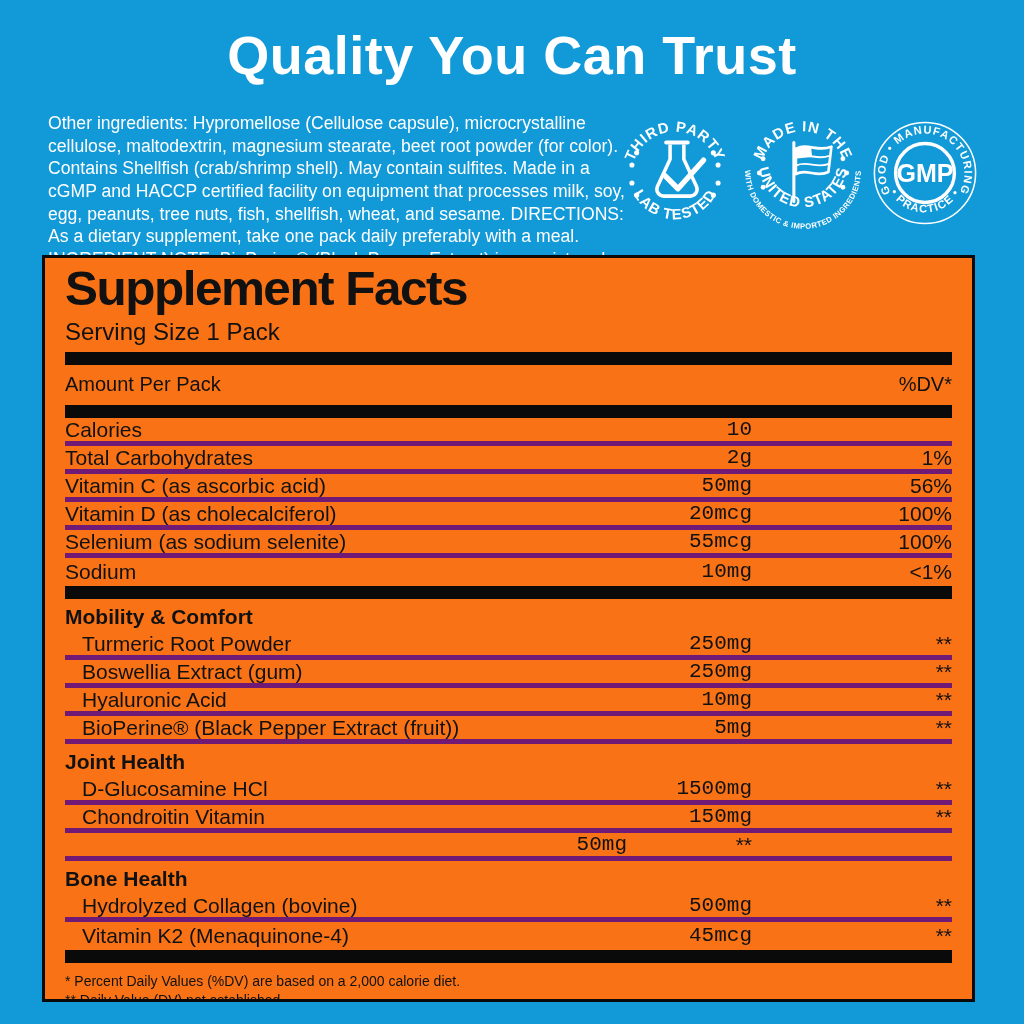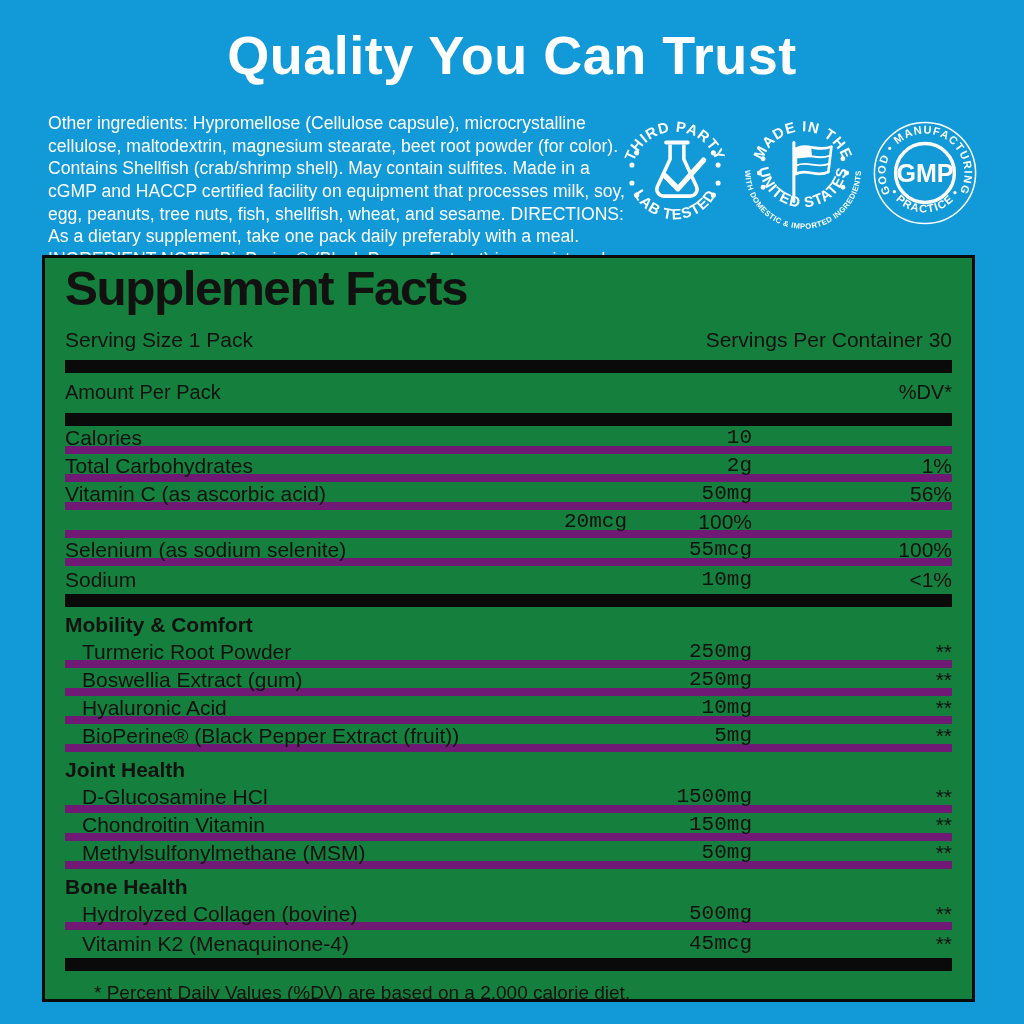--- a/index.html
+++ b/index.html
@@ -23,47 +23,47 @@
   .badges{
     position:absolute;left:616px;top:104px;width:362px;height:138px;
     display:flex;align-items:center;justify-content:space-between;
   }
   .badges svg{display:block;}
   .badges text{fill:#fff;font-family:"Liberation Sans",sans-serif;font-weight:700;}
   .badges .stroke{fill:none;stroke:#fff;}
   
   .panel{
     position:absolute;left:42px;top:255px;width:933px;height:747px;
-    box-sizing:border-box;background:#15803d;border:3px solid #0a0a0a;
+    box-sizing:border-box;background:#f97316;border:3px solid #0a0a0a;
     padding:0 20px;color:#111;overflow:hidden;
   }
   .sf-title{
     font-size:49px;font-weight:700;letter-spacing:-1.5px;
     margin-top:5px;line-height:1.04;transform:scaleX(1.01);transform-origin:left;
   }
   .serving-row{
     display:flex;justify-content:space-between;align-items:center;
-    font-size:21px;height:27px;margin-top:13px;
+    font-size:24px;height:27px;margin-top:5px;
   }
   .bar{height:13px;background:#0a0a0a;}
   .bar.mt{margin-top:6px;}
   .grid{
     display:grid;grid-template-columns:1fr 125px 200px;
     align-items:center;
   }
   .hdr-row{height:40px;font-size:20px;font-weight:400;}
   .hdr-row .fdv{text-align:right;}
-  .frow{height:28px;font-size:21px;border-bottom:8px solid #701a75;box-sizing:border-box;}
+  .frow{height:28px;font-size:21px;border-bottom:5px solid #701a75;box-sizing:border-box;}
   .frow.last{border-bottom:none;}
   .fname{white-space:nowrap;}
   .famt{text-align:right;white-space:nowrap;font-family:Liberation Mono, monospace;}
   .fdv{text-align:right;white-space:nowrap;}
   .frow.sub .fname{padding-left:17px;}
   .sec-h{font-size:21px;font-weight:700;padding-top:6px;height:27px;}
-  .foot{margin-top:9px;font-size:19px;line-height:1.38;margin-left:29px;}
+  .foot{margin-top:9px;font-size:14px;line-height:1.38;}
 </style>
 </head>
 <body>
 
 <div>
 
   <h1 class="page-title">Quality You Can Trust</h1>
 
   <p class="ingredients"><span>Other ingredients: Hypromellose (Cellulose capsule), microcrystalline cellulose, maltodextrin, magnesium stearate, beet root powder (for color). Contains Shellfish (crab/shrimp shell). May contain sulfites. Made in a cGMP and HACCP certified facility on equipment that processes milk, soy, egg, peanuts, tree nuts, fish, shellfish, wheat, and sesame. </span><b>DIRECTIONS:</b><span> As a dietary supplement, take one pack daily preferably with a meal. </span><b>INGREDIENT NOTE:</b><span> BioPerine® (Black Pepper Extract) is a registered trademark of Sabinsa Corporation.</span></p>
 
@@ -146,21 +146,20 @@
       </text>
       <text x="55" y="64" font-size="26" text-anchor="middle">GMP</text>
     </svg>
   </div>
 
   <div class="panel">
     <div class="sf-title">Supplement Facts</div>
 
     <div class="serving-row">
       <span>Serving Size 1 Pack</span>
-      <span>Servings Per Container 30</span>
     </div>
 
     <div class="bar mt"></div>
 
     <div class="grid hdr-row">
       <span class="fname">Amount Per Pack</span>
       <span class="famt"></span>
       <span class="fdv">%DV*</span>
     </div>
 
@@ -175,20 +174,21 @@
       <span class="fname">Total Carbohydrates</span>
       <span class="famt">2g</span>
       <span class="fdv">1%</span>
     </div>
     <div class="grid frow">
       <span class="fname">Vitamin C (as ascorbic acid)</span>
       <span class="famt">50mg</span>
       <span class="fdv">56%</span>
     </div>
     <div class="grid frow">
+      <span class="fname">Vitamin D (as cholecalciferol)</span>
       <span class="famt">20mcg</span>
       <span class="fdv">100%</span>
     </div>
     <div class="grid frow">
       <span class="fname">Selenium (as sodium selenite)</span>
       <span class="famt">55mcg</span>
       <span class="fdv">100%</span>
     </div>
     <div class="grid frow last">
       <span class="fname">Sodium</span>
@@ -225,21 +225,20 @@
       <span class="fname">D-Glucosamine HCl</span>
       <span class="famt">1500mg</span>
       <span class="fdv">**</span>
     </div>
     <div class="grid frow sub">
       <span class="fname">Chondroitin Vitamin</span>
       <span class="famt">150mg</span>
       <span class="fdv">**</span>
     </div>
     <div class="grid frow sub">
-      <span class="fname">Methylsulfonylmethane (MSM)</span>
       <span class="famt">50mg</span>
       <span class="fdv">**</span>
     </div>
 
     <div class="sec-h">Bone Health</div>
     <div class="grid frow sub">
       <span class="fname">Hydrolyzed Collagen (bovine)</span>
       <span class="famt">500mg</span>
       <span class="fdv">**</span>
     </div>

